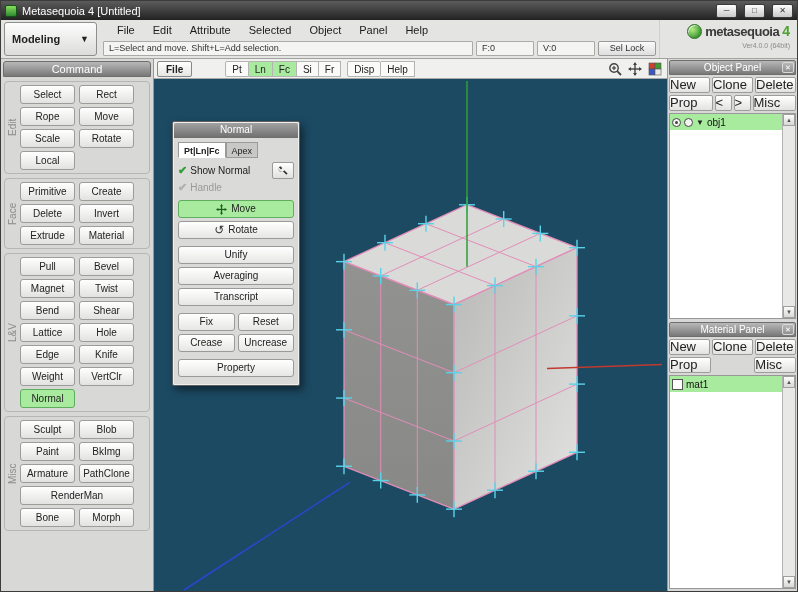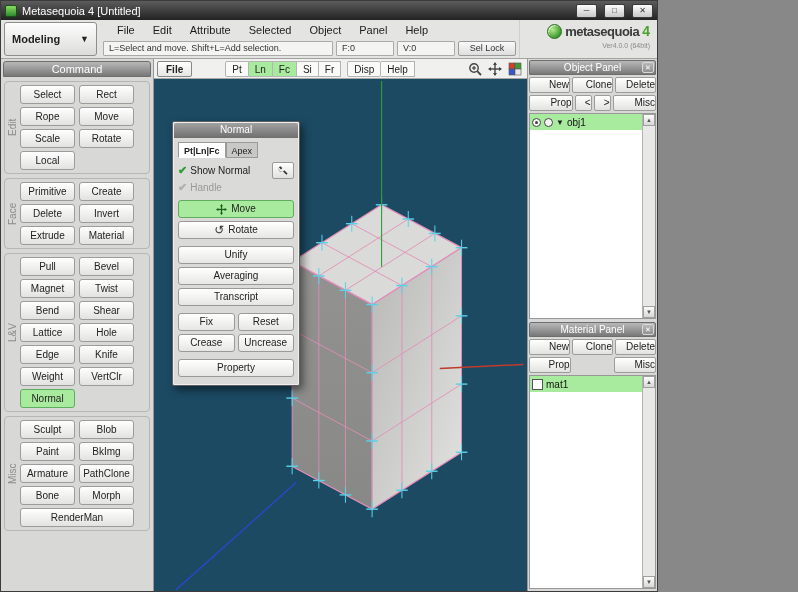--- a/index.html
+++ b/index.html
@@ -1,17 +1,17 @@
 <!DOCTYPE html>
 <html><head>
 <meta charset="utf-8">
 <style>
   * { margin:0; padding:0; box-sizing:border-box; }
   body { font-family:"Liberation Sans", sans-serif; background:#888; }
-  #app { width:658px; height:592px; border:1px solid #3c3c3c; background:#e4e4e2;
+  #app { width:798px; height:592px; border:1px solid #3c3c3c; background:#e4e4e2;
          display:flex; flex-direction:column; position:relative; overflow:hidden; }
 
   
   .titlebar { height:19px; background:linear-gradient(#5c5c5c,#222); display:flex;
               align-items:center; padding:0 4px; gap:5px; flex:0 0 auto; }
   .app-icon { width:12px; height:12px; border-radius:2px; border:1px solid #155215;
               background:linear-gradient(#86dd5e,#2e8b2e); flex:0 0 auto; }
   .win-title { color:#fff; font-size:11px; flex:1; white-space:nowrap; }
   .win-btn { width:21px; height:14px; margin-left:2px; background:linear-gradient(#fdfdfd,#c9c9c9);
              border:1px solid #3a3a3a; border-radius:2px; font-size:8px; line-height:12px;
@@ -121,23 +121,23 @@
   .side-panel.object { height:262px; flex:0 0 auto; }
   .side-panel.material { flex:1; min-height:0; }
   .side-header { height:15px; flex:0 0 auto; background:linear-gradient(#b8b8b8,#787878);
                  color:#fff; font-size:10px; display:flex; align-items:center;
                  justify-content:center; position:relative; border-radius:2px 2px 0 0;
                  border:1px solid #6e6e6e; }
   .side-close { position:absolute; right:1px; top:1px; width:12px; height:11px; font-size:7px;
                 line-height:10px; text-align:center; color:#fff;
                 border:1px solid #d8d8d8; border-radius:2px; background:rgba(255,255,255,.12); }
   .side-btn-row { display:flex; gap:2px; padding:2px 0 0 0; }
-  .side-btn { flex:1; height:16px; font-size:10px; color:#222;
+  .side-btn { flex:1; height:16px; font-size:13px; color:#222;
               background:linear-gradient(#ffffff,#e2e2e0); border:1px solid #9c9c9a;
-              border-radius:2px; text-align:right; line-height:14px;
+              border-radius:2px; text-align:left; line-height:14px;
               font-family:"Liberation Sans",sans-serif; }
   .side-btn.narrow { flex:0 0 17px; }
   .side-btn-spacer { flex:1; }
   .list-box { margin-top:2px; background:#fff; border:1px solid #98989a; flex:1; display:flex;
               min-height:0; }
   .list-content { flex:1; min-width:0; }
   .list-row { height:16px; display:flex; align-items:center; gap:3px; padding:0 2px;
               font-size:10px; color:#111; }
   .list-row.selected { background:#a9eb9e; }
   .eye { width:9px; height:9px; border:1px solid #444; border-radius:50%; display:inline-flex;
@@ -287,25 +287,25 @@
           </div>
           <div class="cmd-row">
             <button class="cmd-btn">Paint</button>
             <button class="cmd-btn">BkImg</button>
           </div>
           <div class="cmd-row">
             <button class="cmd-btn">Armature</button>
             <button class="cmd-btn">PathClone</button>
           </div>
           <div class="cmd-row">
+            <button class="cmd-btn wide">RenderMan</button>
+          </div>
+          <div class="cmd-row">
             <button class="cmd-btn">Bone</button>
             <button class="cmd-btn">Morph</button>
-          </div>
-          <div class="cmd-row">
-            <button class="cmd-btn wide">RenderMan</button>
           </div>
         </div>
       </div>
     </div>
 
     <div class="viewport-col">
       <div class="vp-toolbar">
         <span class="vp-tab pers">File</span>
         <span class="vp-tab first">Pt</span>
         <span class="vp-tab green">Ln</span>

